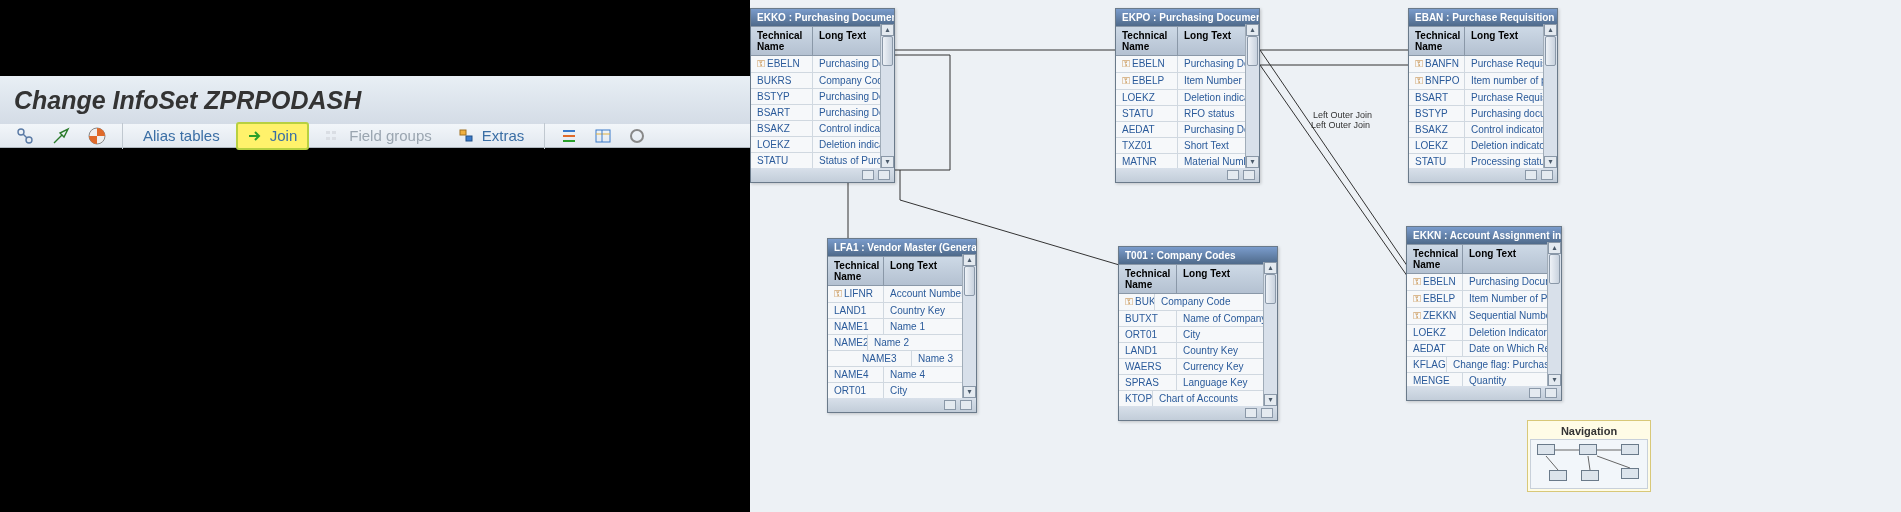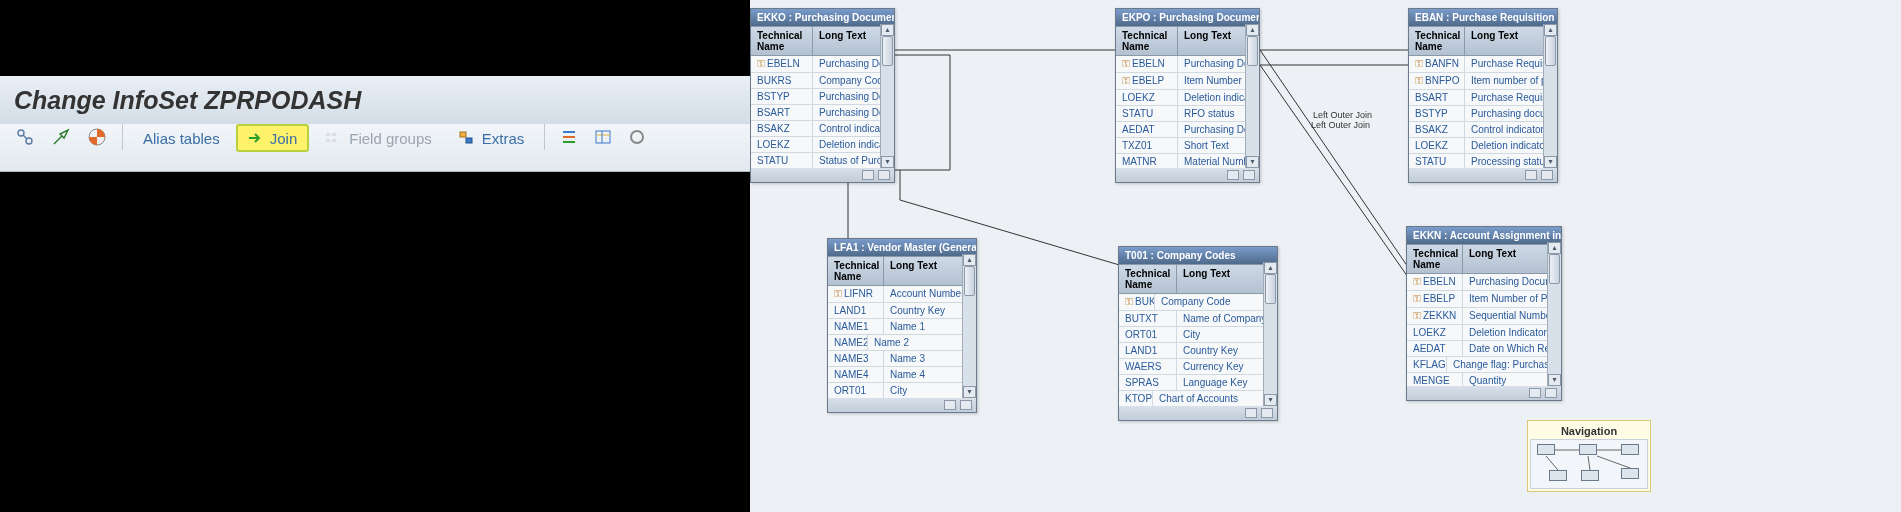--- a/index.html
+++ b/index.html
@@ -2,21 +2,21 @@
 <html><head>
 <meta charset="utf-8">
 <style>
   * { box-sizing: border-box; }
   html, body { margin: 0; padding: 0; font-family: Arial, sans-serif; font-size: 11px; }
   body { width: 1901px; height: 512px; overflow: hidden; background: #000; }
   .main-container { display: flex; width: 100%; height: 100%; }
   .left-pane { width: 750px; height: 100%; background: #000; display: flex; flex-direction: column; }
   .title-bar { margin-top: 76px; height: 48px; background: linear-gradient(to bottom, #e8eff5 0%, #d4dce6 100%); display: flex; align-items: center; padding-left: 14px; }
   .title-text { font-size: 25px; font-style: italic; font-weight: bold; color: #333; font-family: Arial, sans-serif; }
-  .toolbar { height: 48px; background: linear-gradient(to bottom, #f2f6fa 0%, #e2e8ef 100%); display: flex; align-items: flex-start; padding: 0 10px; gap: 6px; border-bottom: 1px solid #b0b8c0; }
+  .toolbar { height: 24px; background: linear-gradient(to bottom, #f2f6fa 0%, #e2e8ef 100%); display: flex; align-items: center; padding: 0 10px; gap: 6px; border-bottom: 1px solid #b0b8c0; }
   .toolbar-btn { display: inline-flex; align-items: center; justify-content: center; min-width: 24px; height: 26px; padding: 0 4px; border: 1px solid transparent; border-radius: 3px; cursor: pointer; }
   .toolbar-text-btn { display: inline-flex; align-items: center; height: 28px; padding: 0 10px; border-radius: 3px; cursor: pointer; font-size: 15px; color: #3a6ea5; gap: 6px; }
   .toolbar-text-btn.highlighted { background: #fff26b; border: 2px solid #b8d040; }
   .toolbar-text-btn.dimmed { color: #9aa5b0; }
   .toolbar-sep { width: 1px; height: 26px; background: #c0c8d0; margin: 0 4px; }
   .right-pane { flex: 1; height: 100%; background: #edf1f5; position: relative; overflow: hidden; }
   .join-svg { position: absolute; top: 0; left: 0; width: 100%; height: 100%; pointer-events: none; }
   .table-panel { position: absolute; background: #e2e9f0; border: 1px solid #6a7a8a; box-shadow: 1px 1px 3px rgba(0,0,0,0.2); font-size: 10px; }
   .tp-title { background: linear-gradient(to bottom, #7a9ccc, #4f6a8a); color: #fff; font-weight: bold; padding: 3px 6px; white-space: nowrap; overflow: hidden; font-size: 10px; }
   .tp-header { display: flex; background: linear-gradient(to bottom, #cdd9e6, #b4c1d1); font-weight: bold; border-top: 1px solid #8a98a8; border-bottom: 1px solid #8a98a8; }
@@ -293,21 +293,21 @@
           </div>
           <div class="tp-row">
             <div style="width: 56px;">NAME1</div>
             <div style="flex: 1 1 0%;">Name 1</div>
           </div>
           <div class="tp-row">
             <div style="width: 40px;">NAME2</div>
             <div style="flex: 1 1 0%;">Name 2</div>
           </div>
           <div class="tp-row">
-            <div style="width: 56px;">NAME3</div>
+            <div style="width: 56px; margin-left: 28px;">NAME3</div>
             <div style="flex: 1 1 0%;">Name 3</div>
           </div>
           <div class="tp-row">
             <div style="width: 56px;">NAME4</div>
             <div style="flex: 1 1 0%;">Name 4</div>
           </div>
           <div class="tp-row">
             <div style="width: 56px;">ORT01</div>
             <div style="flex: 1 1 0%;">City</div>
           </div>

